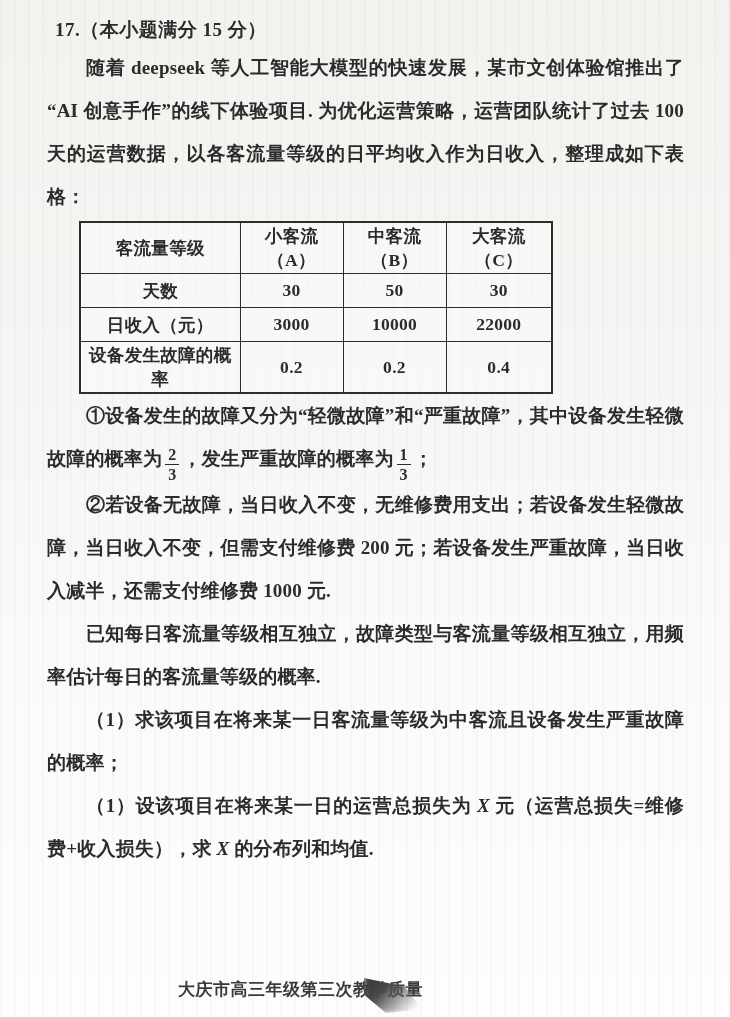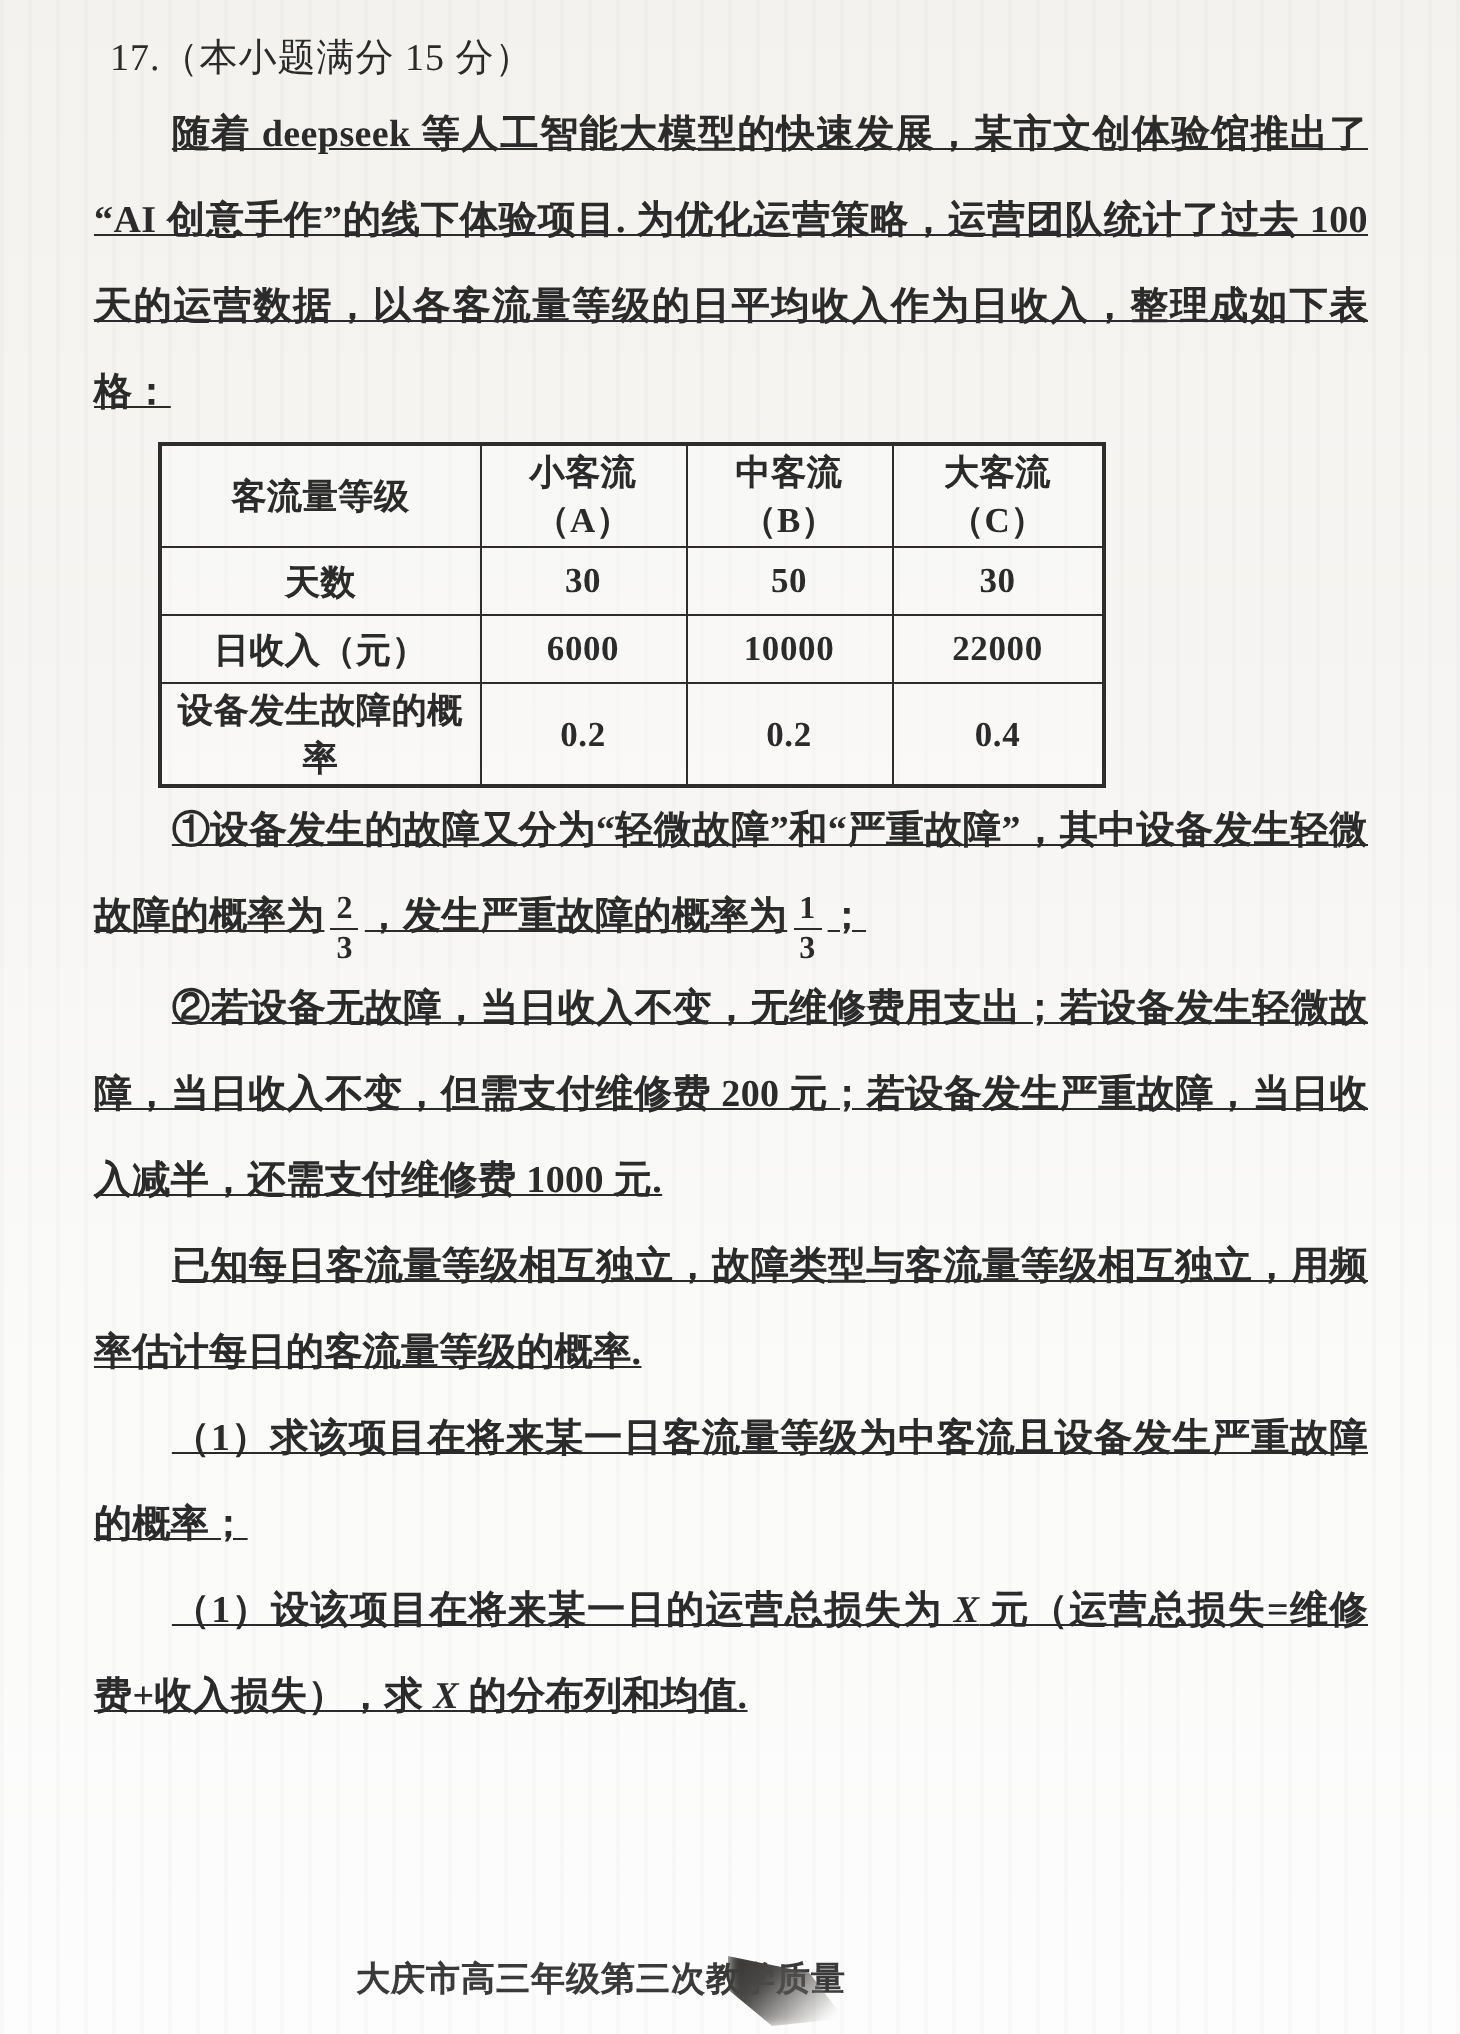--- a/index.html
+++ b/index.html
@@ -12,34 +12,34 @@
     box-sizing: border-box;
     background:
       repeating-linear-gradient(90deg, rgba(120,120,120,0.035) 0px, rgba(120,120,120,0.035) 2px, rgba(0,0,0,0) 2px, rgba(0,0,0,0) 14px),
       linear-gradient(180deg, #f3f2ef 0%, #f6f5f3 35%, #fafaf9 65%, #fdfdfd 100%);
     font-family: "Liberation Serif", "DejaVu Serif", serif;
     color: #2b2b2b;
   }
   .content { padding: 14px 46px 0 47px; }
   .q-header {
     font-size: 19px;
-    font-weight: 400;
+    font-weight: 700;
     line-height: 32px;
     padding-left: 8px;
     letter-spacing: 0.5px;
   }
   p.para {
     font-size: 19px;
     font-weight: 600;
     line-height: 43px;
     margin: 0;
     text-align: justify;
     letter-spacing: 0.2px;
   }
-  .indent { text-indent: 2.05em; text-decoration: underline; }
+  .indent { text-indent: 2.05em; }
   .mt6 { margin-top: 5px; }
   table.data {
     border-collapse: collapse;
     table-layout: fixed;
     margin: 3px 0 0 32px;
     width: 472px;
     border: 2.4px solid #2e2d2c;
     background: rgba(255,255,255,0.35);
     font-family: Liberation Serif, serif;
   }
@@ -116,21 +116,21 @@
           <td>大客流（C）</td>
         </tr>
         <tr>
           <td>天数</td>
           <td>30</td>
           <td>50</td>
           <td>30</td>
         </tr>
         <tr>
           <td>日收入（元）</td>
-          <td>6000</td>
+          <td>3000</td>
           <td>10000</td>
           <td>22000</td>
         </tr>
         <tr>
           <td>设备发生故障的概率</td>
           <td>0.2</td>
           <td>0.2</td>
           <td>0.4</td>
         </tr>
       </tbody>

